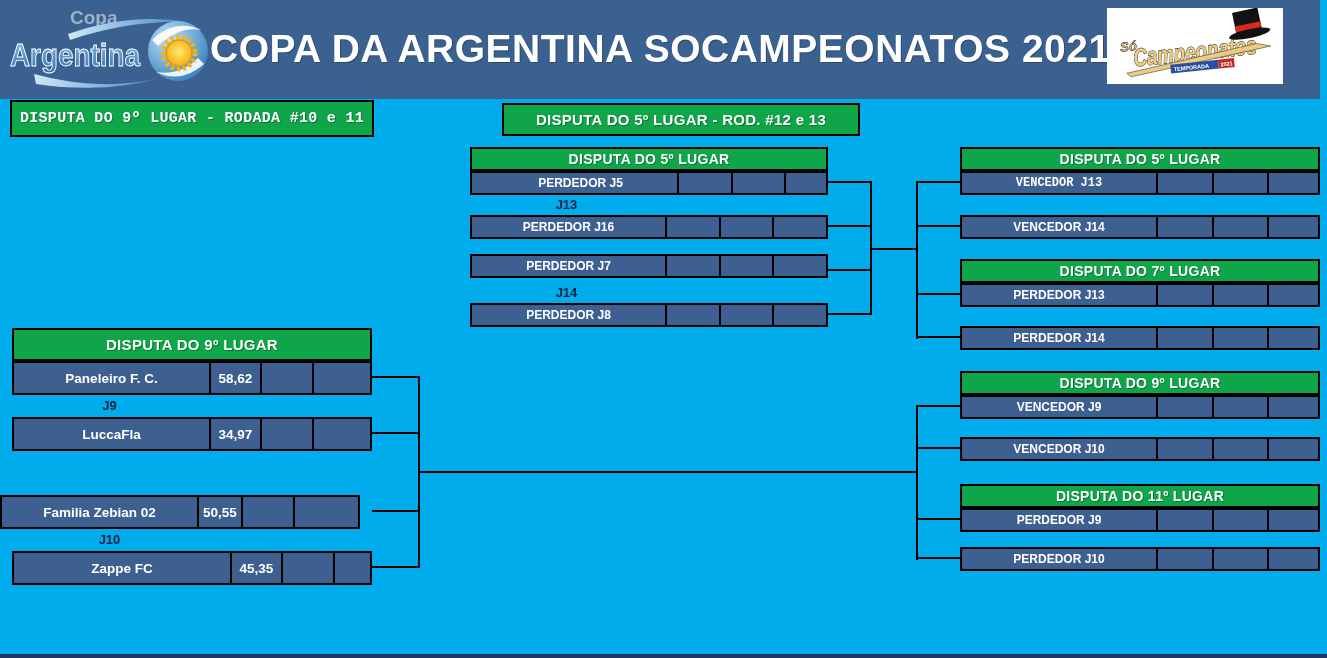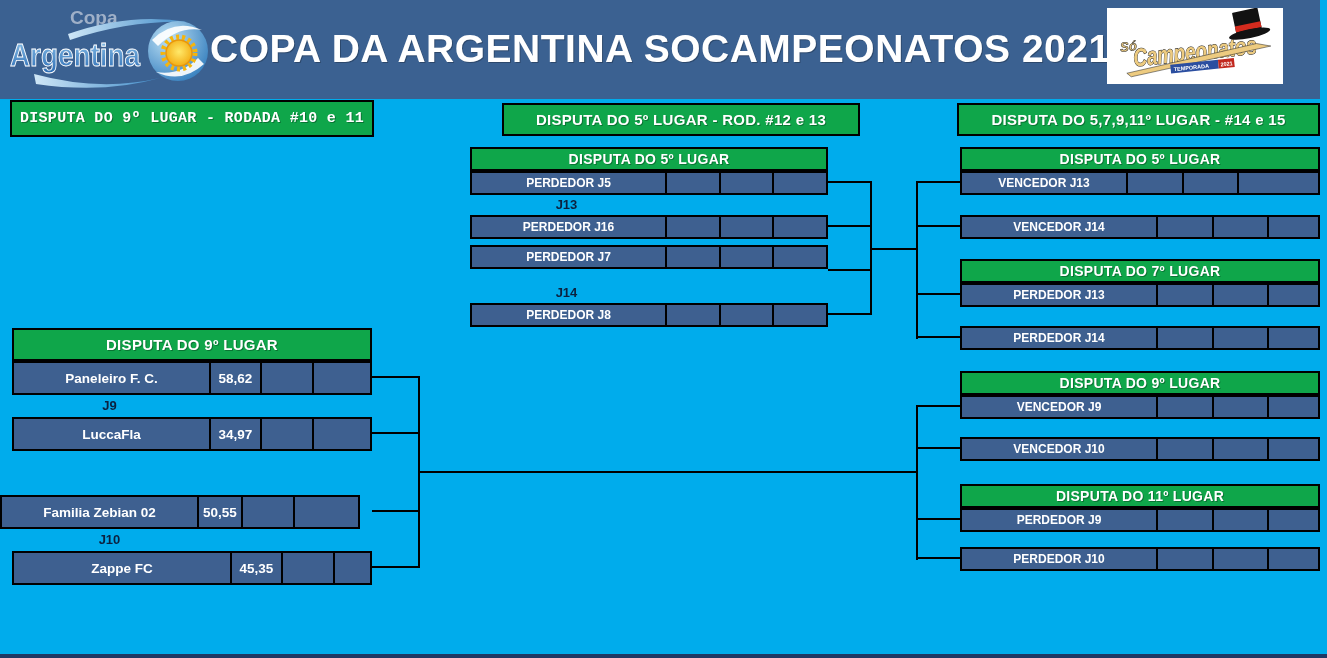--- a/index.html
+++ b/index.html
@@ -87,39 +87,38 @@
         <rect x="62" y="54" width="48" height="9" fill="#2B4EA0"></rect>
         <text x="65" y="61" font-size="5.5" font-weight="bold" fill="#ffffff" font-family="Liberation Sans, sans-serif">TEMPORADA</text>
         <rect x="110" y="54" width="16" height="9" fill="#C2281E"></rect>
         <text x="112" y="61" font-size="5.5" font-weight="bold" fill="#ffffff" font-family="Liberation Sans, sans-serif">2021</text>
       </g>
     </svg>
   </div>
 
   <div class="ghdr" style="left:10px;top:100px;width:364px;height:37px;font-family:Liberation Mono, monospace;">DISPUTA DO 9º LUGAR - RODADA #10 e 11</div>
   <div class="ghdr" style="left:470px;top:103px;width:358px;height:33px;margin-left:32px;">DISPUTA DO 5º LUGAR - ROD. #12 e 13</div>
-  <div class="ghdr" style="left:957px;top:103px;width:363px;height:33px;">DISPUTA DO 5,7,9,11º LUGAR - #14 e 15</div>
 
   <div class="ghdr" style="left:470px;top:147px;width:358px;height:24px;font-size:14px;">DISPUTA DO 5º LUGAR</div>
 
   <div class="row r24" style="left:470px;top:171px;width:358px;">
-    <div class="cell" style="width:193px;">PERDEDOR J5</div>
+    <div class="cell" style="width:193px;margin-left:12px;">PERDEDOR J5</div>
     <div class="cell" style="width:54px;"></div>
     <div class="cell" style="width:53px;"></div>
     <div class="cell" style="flex:1;"></div>
   </div>
   <div class="jlabel" style="left:470px;top:197px;width:193px;">J13</div>
   <div class="row r24" style="left:470px;top:215px;width:358px;">
     <div class="cell" style="width:193px;">PERDEDOR J16</div>
     <div class="cell" style="width:54px;"></div>
     <div class="cell" style="width:53px;"></div>
     <div class="cell" style="flex:1;"></div>
   </div>
 
-  <div class="row r24" style="left:470px;top:245px;width:358px;">
+  <div class="row r24" style="left:470px;top:254px;width:358px;">
     <div class="cell" style="width:193px;">PERDEDOR J7</div>
     <div class="cell" style="width:54px;"></div>
     <div class="cell" style="width:53px;"></div>
     <div class="cell" style="flex:1;"></div>
   </div>
   <div class="jlabel" style="left:470px;top:285px;width:193px;">J14</div>
   <div class="row r24" style="left:470px;top:303px;width:358px;">
     <div class="cell" style="width:193px;">PERDEDOR J8</div>
     <div class="cell" style="width:54px;"></div>
     <div class="cell" style="width:53px;"></div>
@@ -151,21 +150,21 @@
   <div class="jlabel" style="left:12px;top:532px;width:195px;">J10</div>
   <div class="row r34" style="left:12px;top:551px;width:360px;">
     <div class="cell" style="width:216px;">Zappe FC</div>
     <div class="cell" style="width:51px;">45,35</div>
     <div class="cell" style="width:52px;"></div>
     <div class="cell" style="flex:1;"></div>
   </div>
 
   <div class="ghdr" style="left:960px;top:147px;width:360px;height:24px;font-size:14px;">DISPUTA DO 5º LUGAR</div>
   <div class="row r24" style="left:960px;top:171px;width:360px;">
-    <div class="cell" style="width:164px;">VENCEDOR J13</div>
+    <div class="cell" style="width:194px;font-family:Liberation Mono, monospace;">VENCEDOR J13</div>
     <div class="cell" style="width:56px;"></div>
     <div class="cell" style="width:55px;"></div>
     <div class="cell" style="flex:1;"></div>
   </div>
   <div class="row r24" style="left:960px;top:215px;width:360px;">
     <div class="cell" style="width:194px;">VENCEDOR J14</div>
     <div class="cell" style="width:56px;"></div>
     <div class="cell" style="width:55px;"></div>
     <div class="cell" style="flex:1;"></div>
   </div>

